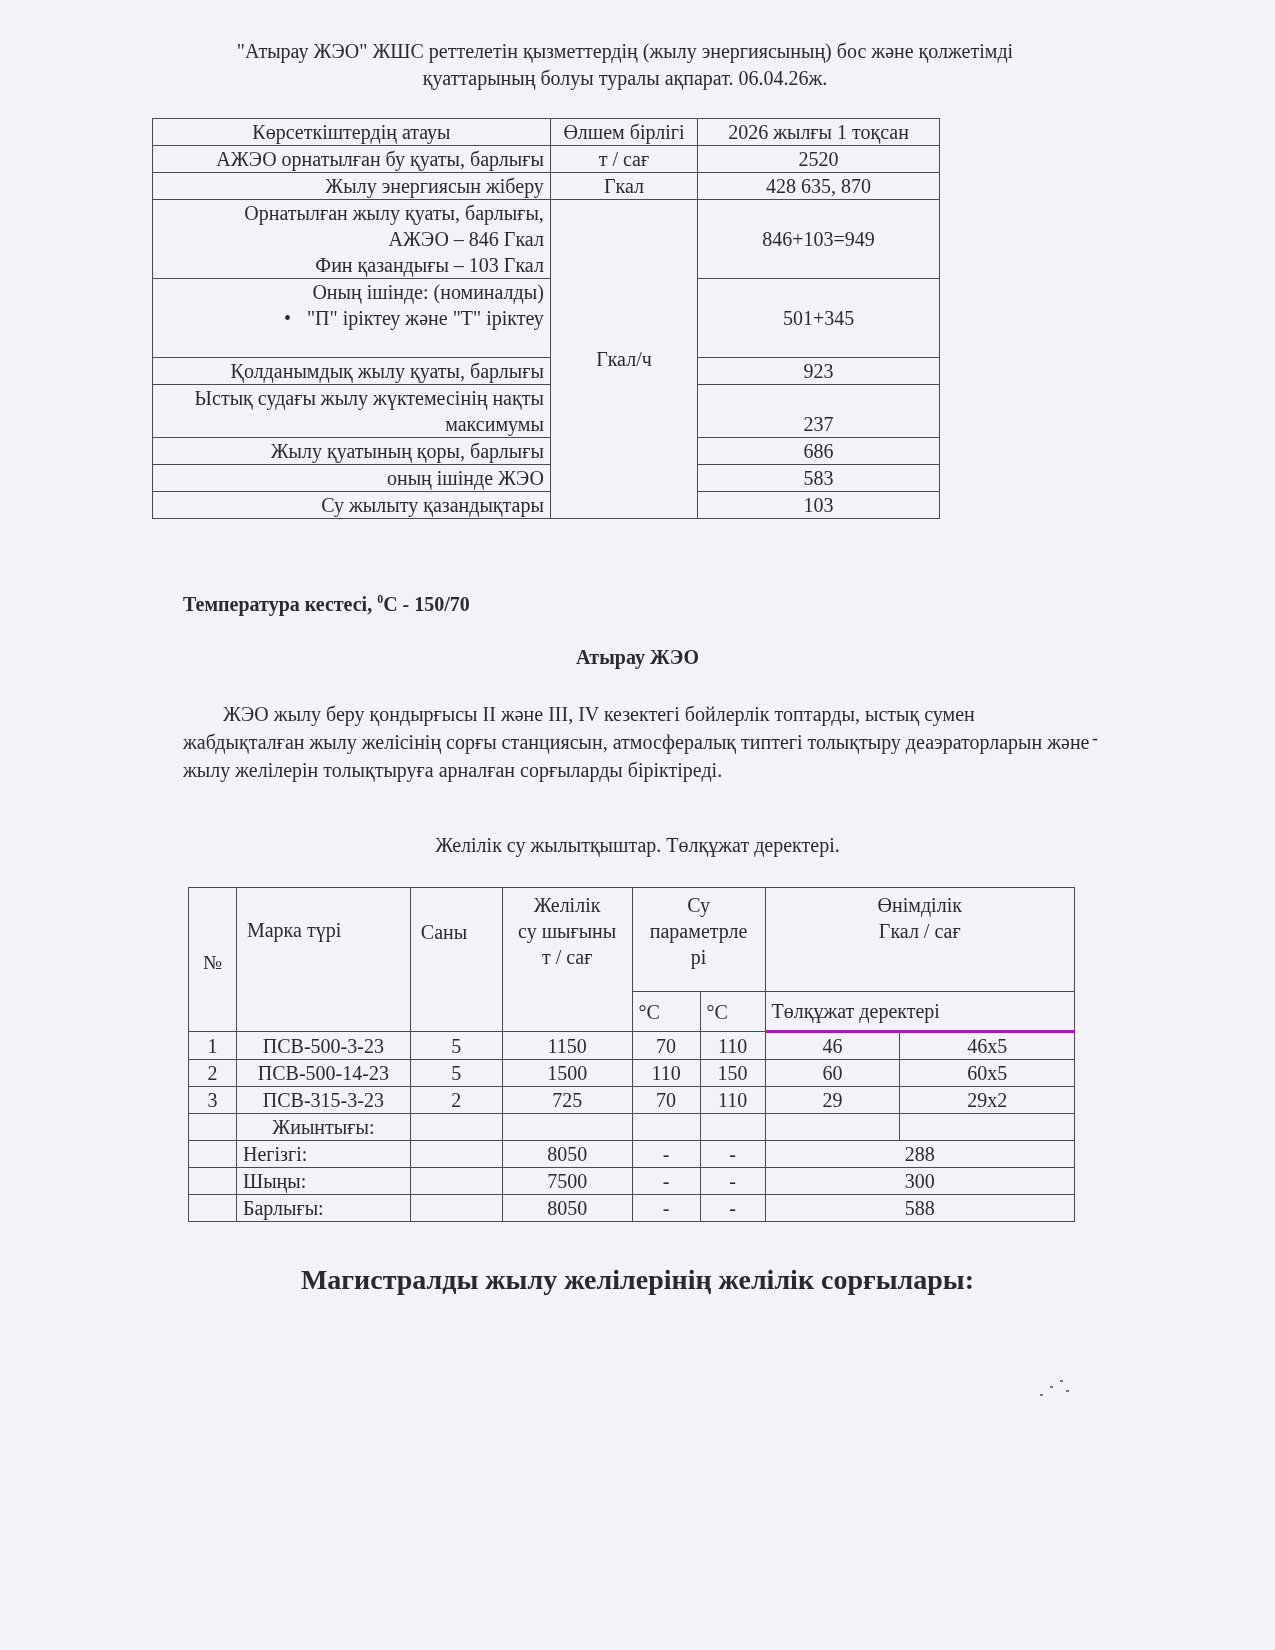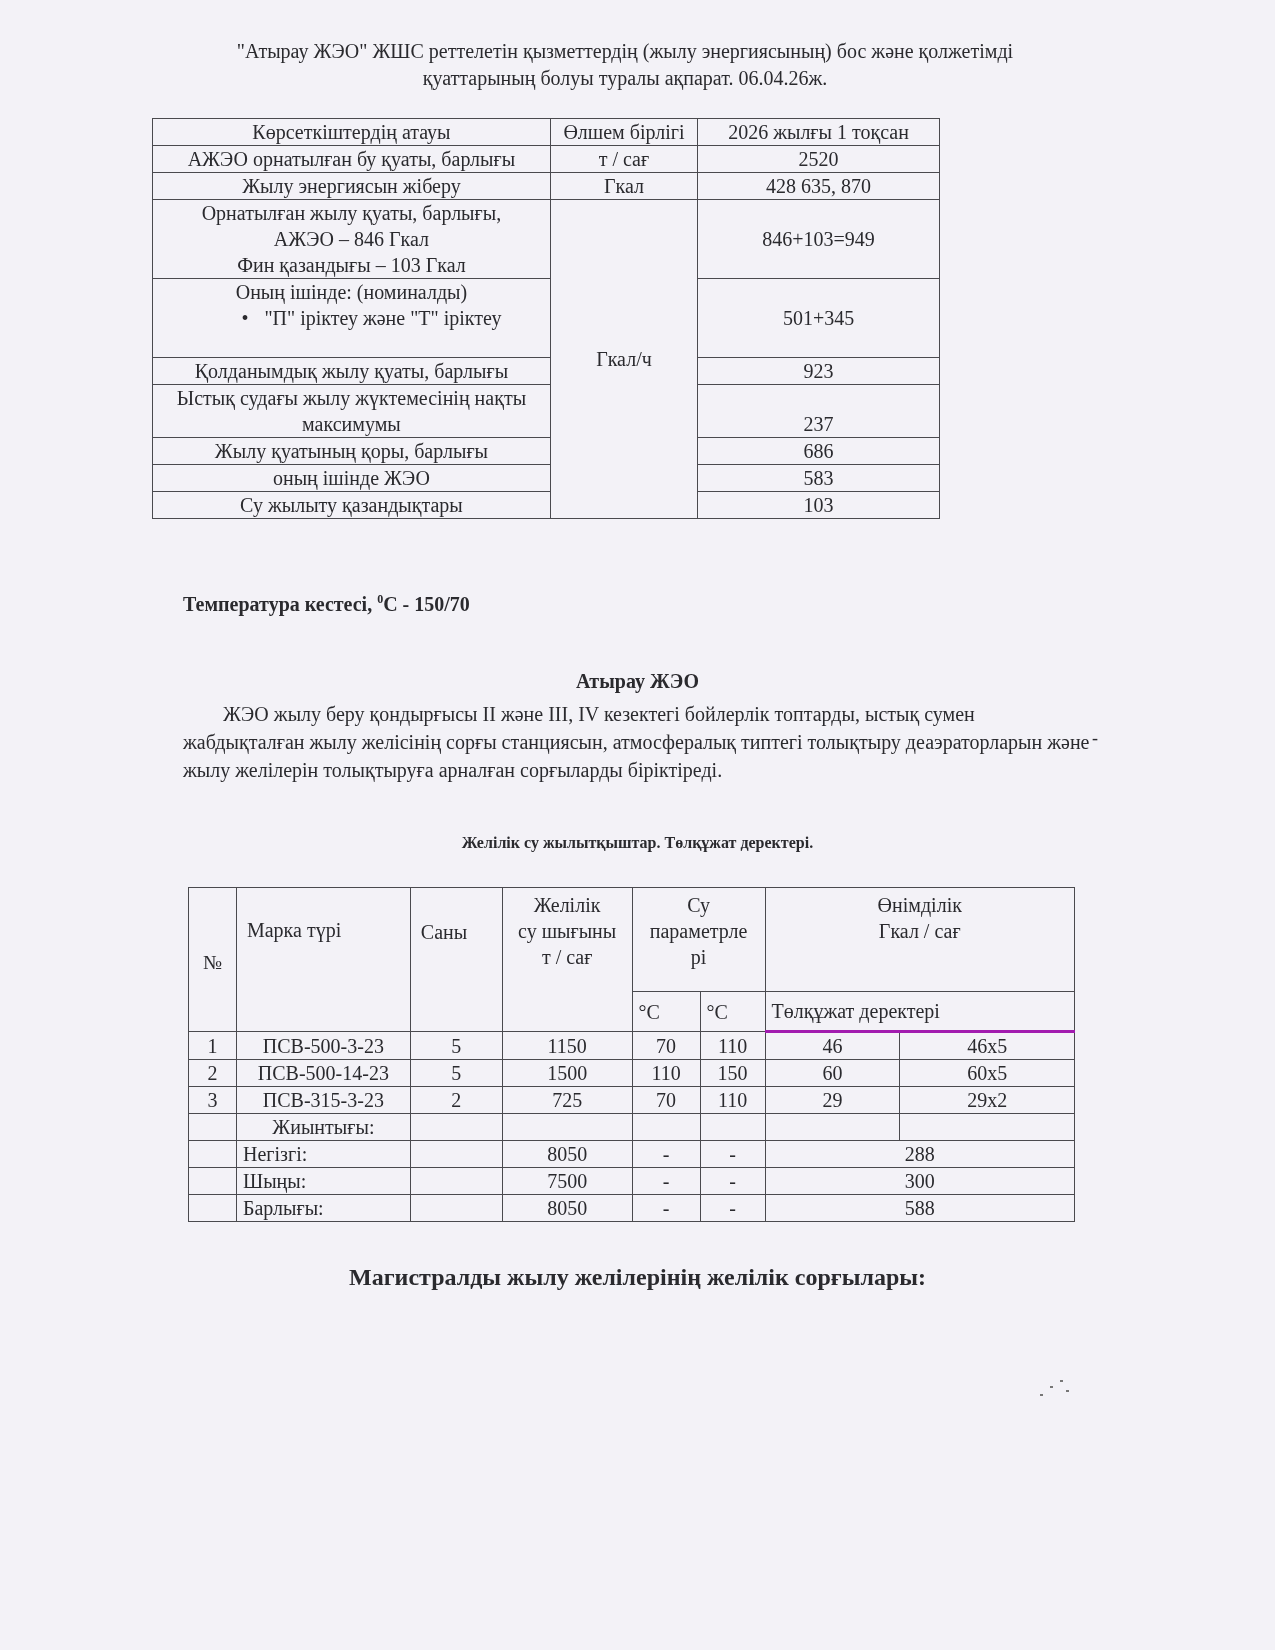--- a/index.html
+++ b/index.html
@@ -14,45 +14,45 @@
   .page { position: absolute; left: 0; top: 0; width: 1275px; height: 1650px; }
   .title {
     position: absolute; left: 150px; top: 38px; width: 950px;
     text-align: center; font-size: 20px; line-height: 27px;
   }
   table { border-collapse: collapse; position: absolute; }
   td, th { border: 1px solid #4a4a4e; font-weight: normal; padding: 0 6px; font-size: 20px; }
 
   
   #t1 { left: 152px; top: 118px; width: 788px; }
-  #t1 td.c1 { width: 480px; text-align: center; }
+  #t1 td.c1 { width: 480px; text-align: right; }
   #t1 td.c2 { width: 163px; text-align: center; }
   #t1 td.c3 { width: 275px; text-align: center; }
   #t1 th { text-align: center; height: 26px; }
   #t1 td { line-height: 26px; }
   #t1 .bullet { padding-left: 40px; }
   #t1 .bullet::before { content: "•"; margin-right: 16px; }
 
   .temp-title { position: absolute; left: 183px; top: 592px; font-size: 20px; font-weight: bold; }
   .temp-title sup { font-size: 12px; }
-  .plant-title { position: absolute; left: 0; width: 1275px; top: 646px; text-align: center; font-size: 20px; font-weight: bold; margin-top: 24px; }
+  .plant-title { position: absolute; left: 0; width: 1275px; top: 646px; text-align: center; font-size: 20px; font-weight: bold; }
   .para {
     position: absolute; left: 183px; top: 700px; width: 910px;
     font-size: 20px; line-height: 28px; text-indent: 40px;
   }
   .dash-mark { position: absolute; left: 1092px; top: 728px; font-size: 18px; }
-  .t2-title { position: absolute; left: 0; width: 1275px; top: 834px; text-align: center; font-size: 16px; font-weight: bold; }
+  .t2-title { position: absolute; left: 0; width: 1275px; top: 834px; text-align: center; font-size: 20px; font-weight: normal; }
 
   
   #t2 { left: 188px; top: 887px; width: 887px; }
   #t2 td { line-height: 26px; text-align: center; }
   #t2 .hdr td { vertical-align: top; padding-top: 4px; }
   #t2 .left { text-align: left; }
 
-  .pumps-title { position: absolute; left: 0; width: 1275px; top: 1264px; text-align: center; font-size: 24px; font-weight: bold; }
+  .pumps-title { position: absolute; left: 0; width: 1275px; top: 1264px; text-align: center; font-size: 28px; font-weight: bold; }
   .pumps-text { position: absolute; left: 183px; top: 1322px; font-size: 20px; line-height: 28px; }
   .specks { position: absolute; left: 1040px; top: 1380px; width: 40px; height: 20px; }
   .specks i { position: absolute; width: 3px; height: 2px; background: #777; }
 </style>
 </head>
 <body>
 
 <div class="page">
 
   <div class="title">

